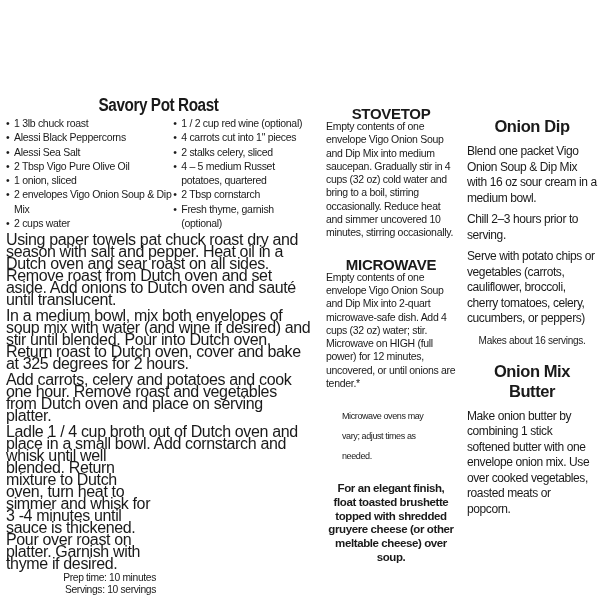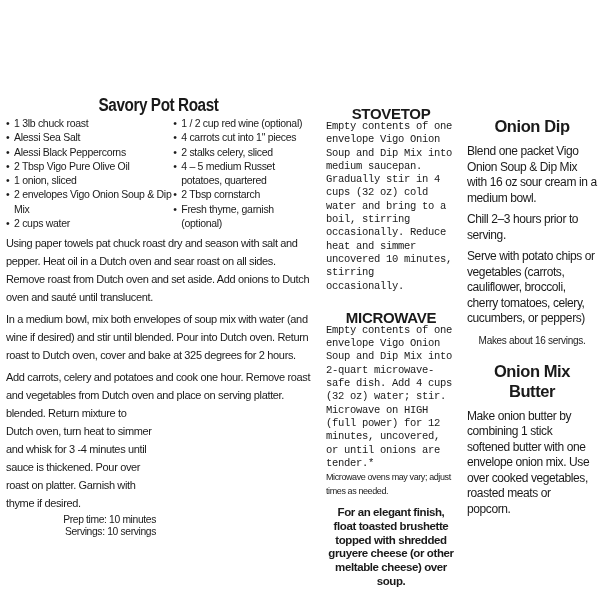--- a/index.html
+++ b/index.html
@@ -9,64 +9,65 @@
     
     #left { left:6px; top:94px; width:305px; }
     #left h1 { margin:0; text-align:center; font-size:18px; font-weight:bold; letter-spacing:-0.5px;
                transform:scaleX(0.85); height:22px; line-height:22px; }
     .ingredients { display:flex; font-size:10.5px; letter-spacing:-0.3px; margin-top:0; }
     .ingredients ul { list-style:none; margin:0; padding:0; }
     .ingredients ul.a { width:170px; }
     .ingredients ul.b { width:140px; }
     .ingredients li { line-height:14.3px; padding-left:8px; position:relative; }
     .ingredients li::before { content:"\2022"; position:absolute; left:0; top:0; }
-    .para { font-size:11px; line-height:18px; letter-spacing:-0.35px; margin:4px 0 0 0; }
+    .para { font-size:16px; line-height:12px; letter-spacing:-0.35px; margin:4px 0 0 0; }
     .para.narrow { width:150px; margin-top:0; }
     .meta { width:150px; text-align:right; font-size:10.3px; line-height:11.5px; letter-spacing:-0.35px; margin-top:2px; }
     
     #mid { left:326px; top:107px; width:130px; }
     .hdr { text-align:center; font-weight:bold; font-size:15px; letter-spacing:-0.3px; line-height:13px; }
-    .mtext { font-size:10.5px; line-height:13.3px; letter-spacing:-0.3px; margin:0;font-family:Liberation Mono, monospace; }
-    .small { font-size:9px; line-height:14px; letter-spacing:-0.4px; margin:0; }
+    .mtext { font-size:10.5px; line-height:13.3px; letter-spacing:-0.3px; margin:0; }
+    .small { font-size:9px; line-height:20px; letter-spacing:-0.4px; margin:16px; }
     .elegant { font-weight:bold; font-size:11.5px; line-height:13.7px; text-align:center;
                letter-spacing:-0.4px; margin-top:8px; }
     
     #right { left:467px; top:108px; width:130px; }
     #right h2 { margin:8px; text-align:center; font-size:16.5px; font-weight:bold; letter-spacing:-0.4px; line-height:20px; }
     .rtext { font-size:12px; line-height:15.5px; letter-spacing:-0.4px; margin:6px 0 0 0; }
     .rnote { font-size:10px; text-align:center; letter-spacing:-0.3px; margin:8px 0 0 0; line-height:12px; }
     #right h2.second { margin-top:14px; }
   </style>
 </head>
 <body>
 
 <div id="left" class="col">
   <h1>Savory Pot Roast</h1>
   <div class="ingredients">
     <ul class="a">
       <li>1 3lb chuck roast</li>
+      <li>Alessi Black Peppercorns</li>
       <li>Alessi Sea Salt</li>
-      <li>Alessi Black Peppercorns</li>
       <li>2 Tbsp Vigo Pure Olive Oil</li>
       <li>1 onion, sliced</li>
       <li>2 envelopes Vigo Onion Soup &amp; Dip Mix</li>
       <li>2 cups water</li>
     </ul>
     <ul class="b">
       <li>1 / 2   cup red wine (optional)</li>
       <li>4 carrots cut into 1" pieces</li>
       <li>2 stalks celery, sliced</li>
       <li>4 – 5 medium Russet potatoes, quartered</li>
       <li>2 Tbsp cornstarch</li>
       <li>Fresh thyme, garnish (optional)</li>
     </ul>
   </div>
   <p class="para">Using paper towels pat chuck roast dry and season with salt and pepper.  Heat oil in a Dutch oven and sear roast on all sides.  Remove roast from Dutch oven and set aside.  Add onions to Dutch oven and sauté until translucent.</p>
   <p class="para">In a medium bowl, mix both envelopes of soup mix with water (and wine if desired) and stir until blended.  Pour into Dutch oven.  Return roast to Dutch oven, cover and bake at 325 degrees for 2 hours.</p>
   <p class="para">Add carrots, celery and potatoes and cook one hour.  Remove roast and vegetables from Dutch oven and place on serving platter.</p>
+  <p class="para">Ladle 1 / 4 cup broth out of Dutch oven and place in a small bowl.  Add cornstarch and whisk until well</p>
   <p class="para narrow">blended.    Return mixture to Dutch oven, turn heat to simmer and whisk for 3 -4 minutes until sauce is thickened.  Pour over roast on platter. Garnish with thyme if desired.</p>
   <div class="meta">
     <div>Prep time:  10 minutes</div>
     <div>Servings: 10 servings</div>
   </div>
 </div>
 
 <div id="mid" class="col">
   <div class="hdr">STOVETOP</div>
   <p class="mtext">Empty contents of one envelope Vigo Onion Soup and Dip Mix into medium saucepan. Gradually stir in 4 cups (32 oz) cold water and bring to a boil, stirring occasionally. Reduce heat and simmer uncovered 10 minutes, stirring occasionally.</p>

